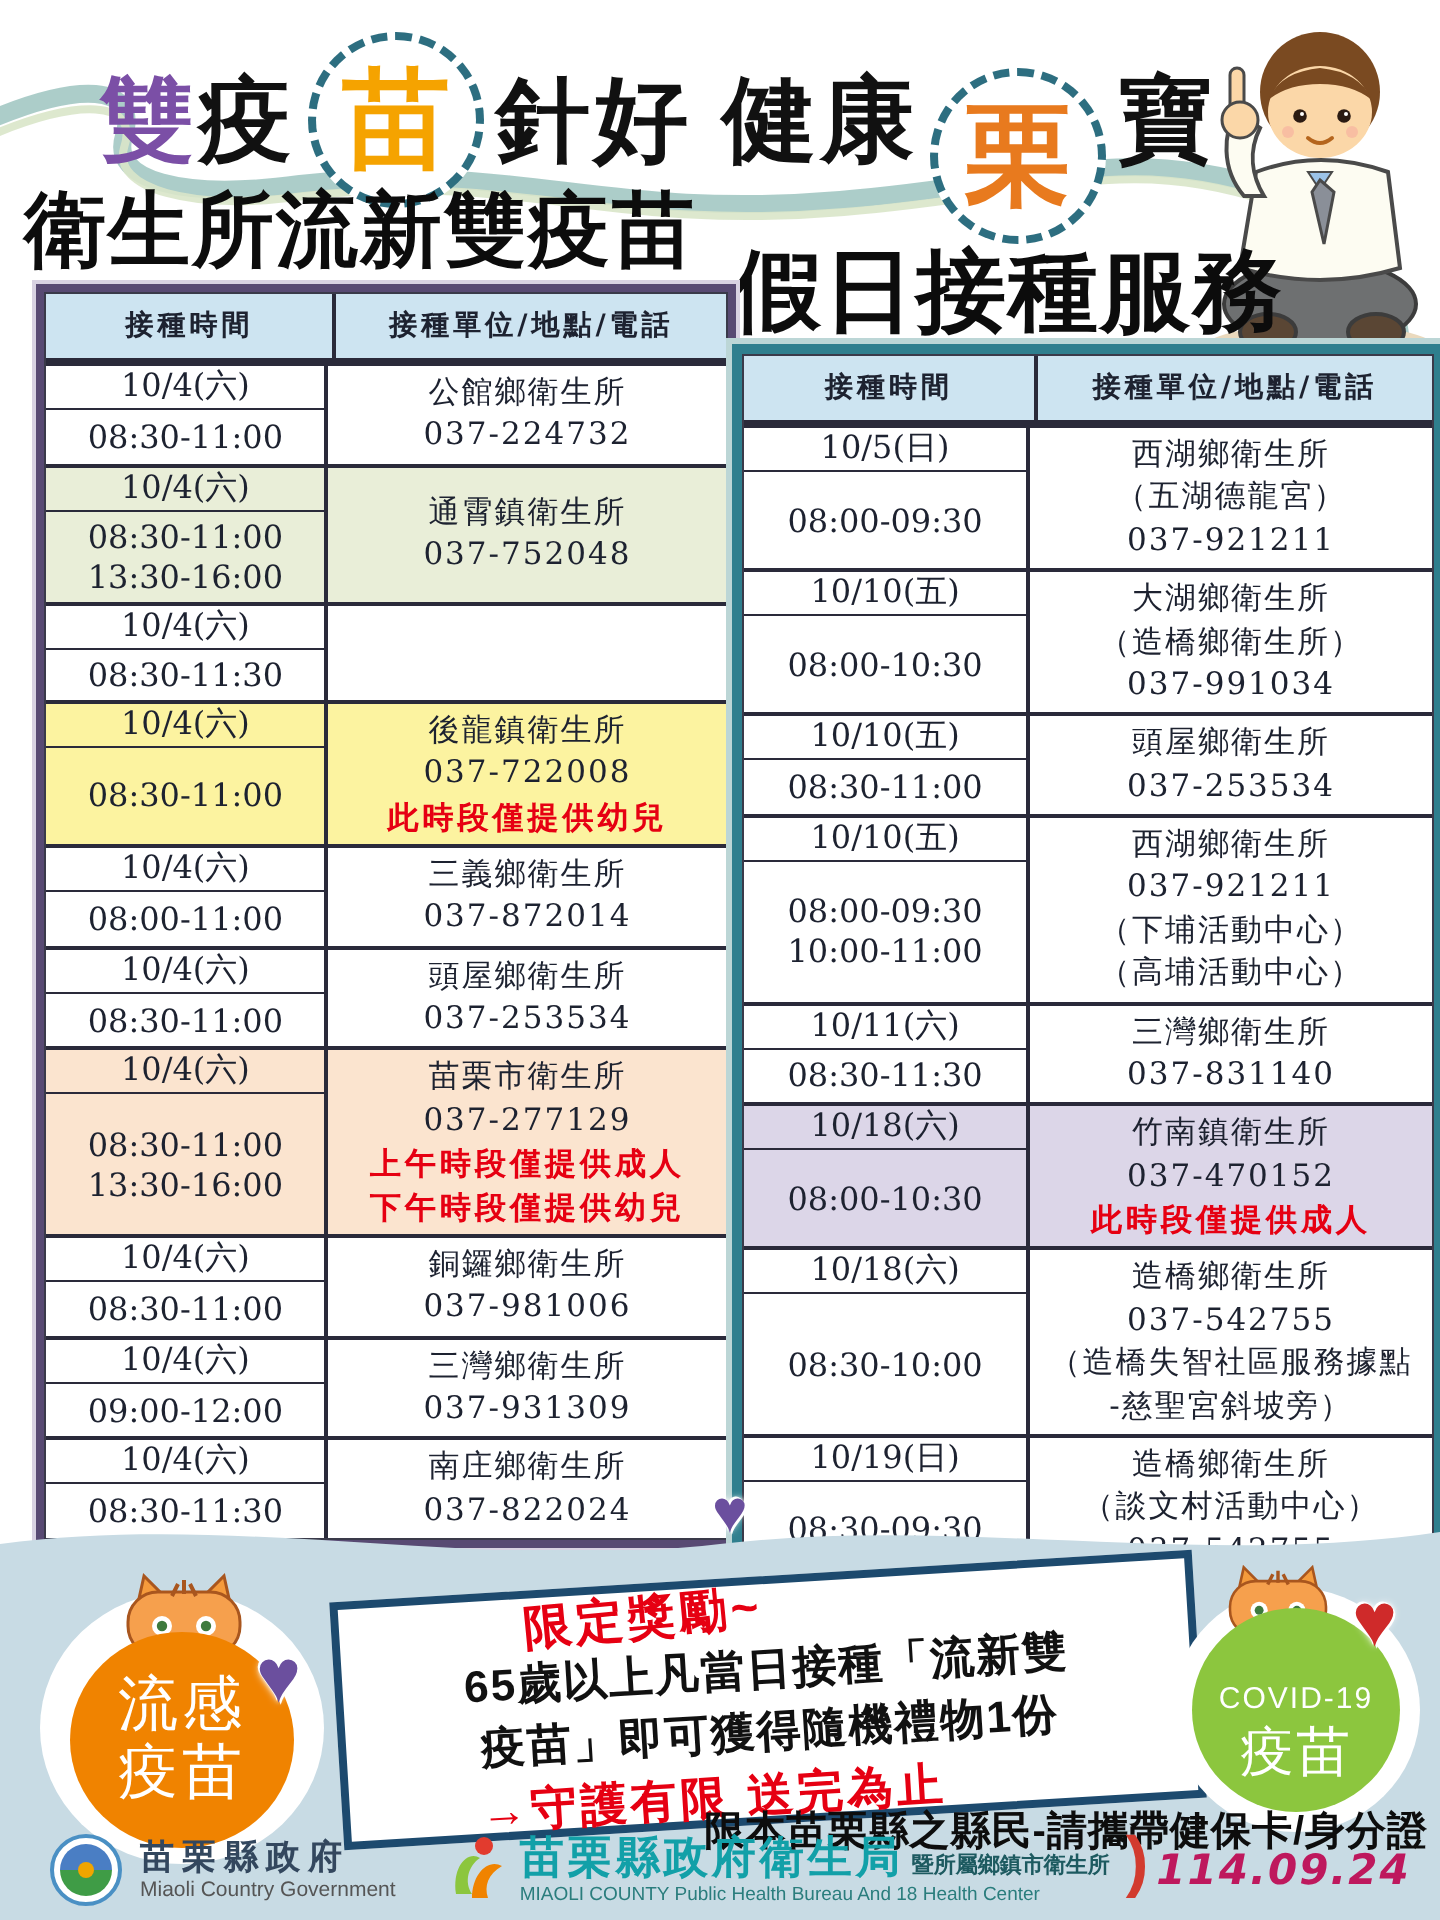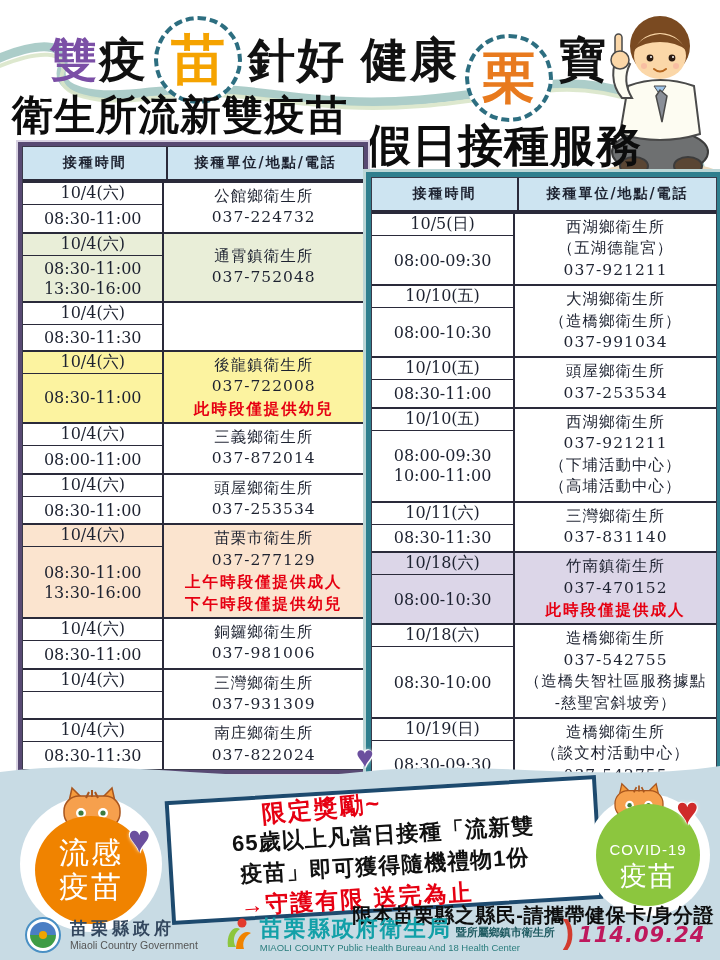--- a/index.html
+++ b/index.html
@@ -222,20 +222,23 @@
               </div>
             </div>
             <div class="c-unit">
               <div>銅鑼鄉衛生所</div>
               <div>037-981006</div>
             </div>
           </div>
           <div class="trow" style="background: rgb(255, 255, 255);">
             <div class="c-time">
               <div class="t-date">10/4(六)</div>
+              <div class="t-times">
+                <div>09:00-12:00</div>
+              </div>
             </div>
             <div class="c-unit">
               <div>三灣鄉衛生所</div>
               <div>037-931309</div>
             </div>
           </div>
           <div class="trow" style="background: rgb(255, 255, 255);">
             <div class="c-time">
               <div class="t-date">10/4(六)</div>
               <div class="t-times">

